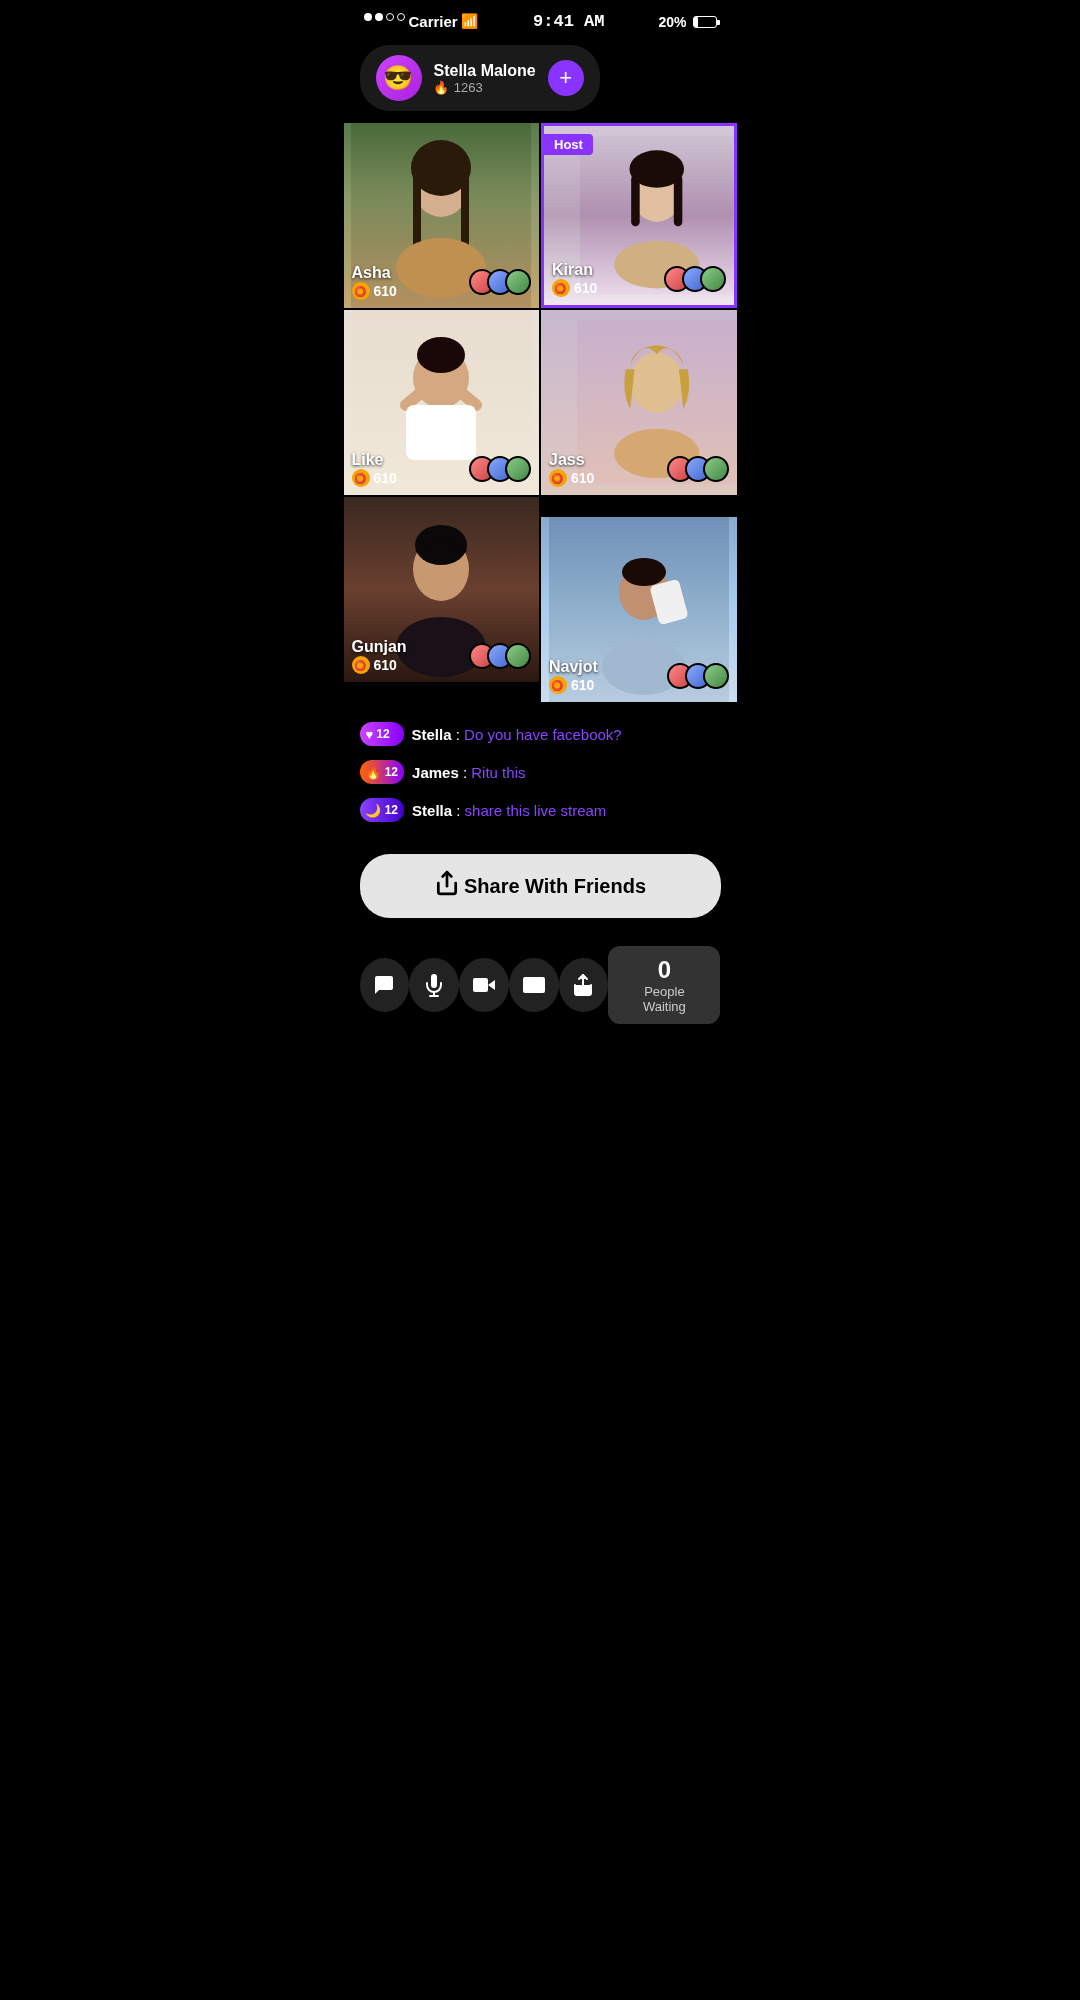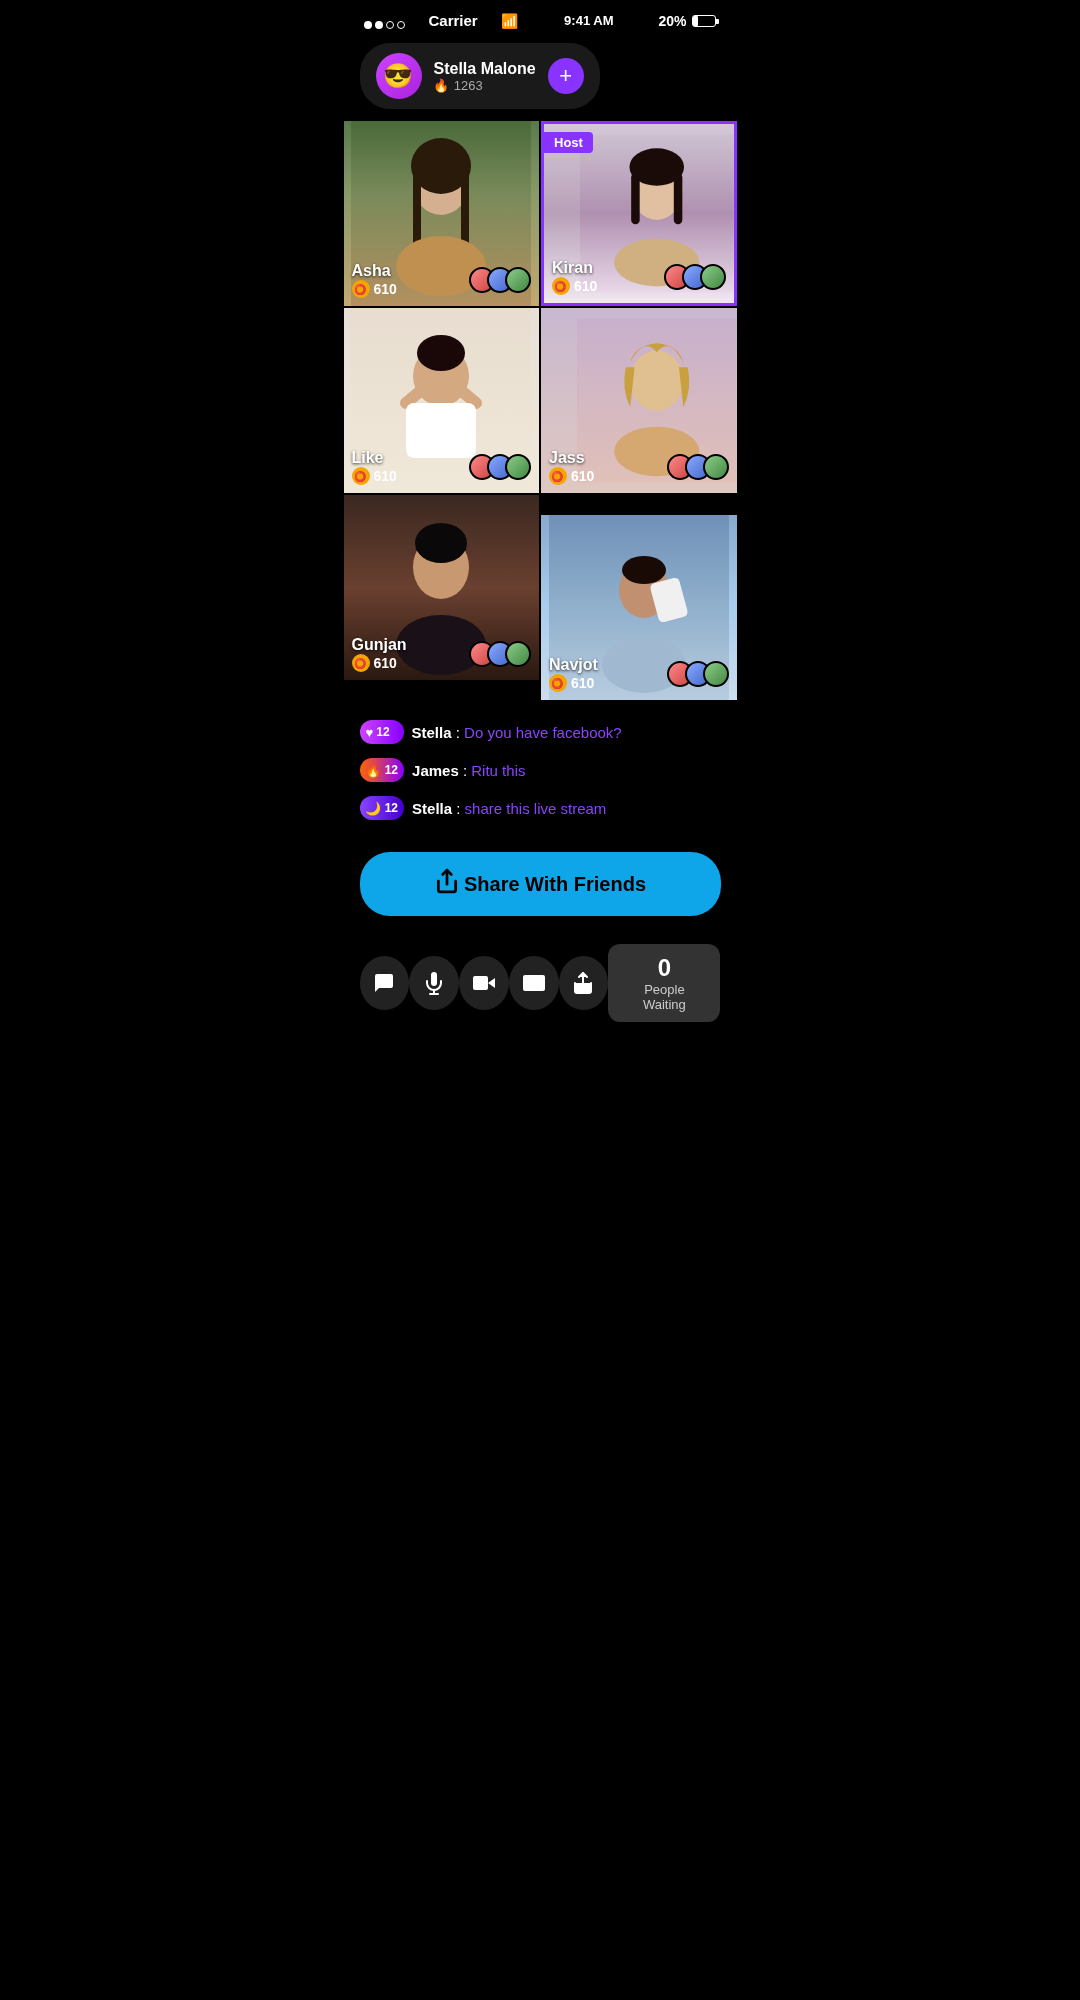--- a/index.html
+++ b/index.html
@@ -17,26 +17,26 @@
 
     
     .status-bar {
       display: flex;
       justify-content: space-between;
       align-items: center;
       padding: 12px 20px 6px;
       font-size: 15px;
       font-weight: 600;
     }
-    .status-left { display: flex; align-items: flex-end; gap: 24px; }
+    .status-left { display: flex; align-items: flex-start; gap: 4px; }
     .signal-dots { display: flex; gap: 3px; }
     .dot { width: 8px; height: 8px; border-radius: 50%; background: #fff; }
     .dot.empty { background: transparent; border: 1.5px solid #fff; }
     .wifi-icon { font-size: 14px; }
-    .status-center { font-size: 13px; font-weight: 600; }
+    .status-center { font-size: 17px; font-weight: 600; font-family: Liberation Mono, monospace; }
     .status-right { display: flex; align-items: center; gap: 6px; font-size: 14px; }
     .battery-bar {
       width: 24px; height: 12px; border: 1.5px solid #fff; border-radius: 3px; position: relative;
     }
     .battery-bar::after {
       content: ''; position: absolute; right: -4px; top: 3px;
       width: 3px; height: 5px; background: #fff; border-radius: 0 1px 1px 0;
     }
     .battery-fill {
       width: 20%; height: 100%; background: #fff; border-radius: 1px;
@@ -153,21 +153,21 @@
     .chat-text { font-size: 15px; color: #fff; }
     .chat-username { color: #fff; font-weight: 600; }
     .chat-link { color: #8844ff; }
 
     
     .share-section {
       padding: 8px 16px 16px;
     }
     .share-btn {
       display: flex; align-items: center; justify-content: center; gap: 4px;
-      background: #0ea5e9;
+      background: #e5e5e5;
       color: #000;
       border: none; border-radius: 30px;
       padding: 16px 32px;
       font-size: 20px; font-weight: 700;
       cursor: pointer;
       width: 100%;
     }
     .share-btn-icon { font-size: 22px; }
 
     

